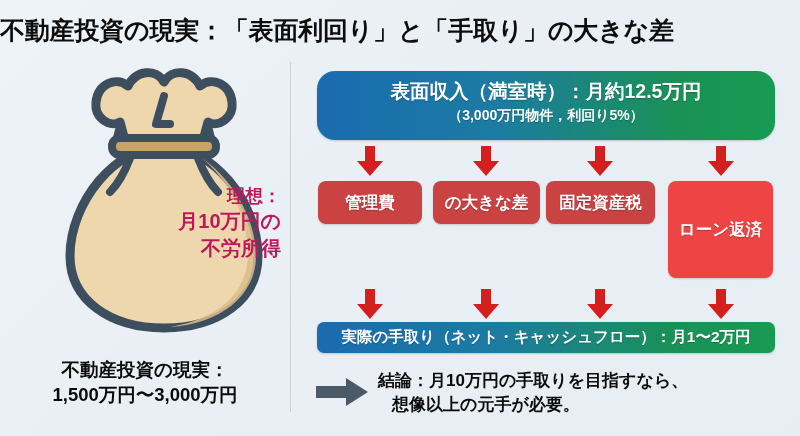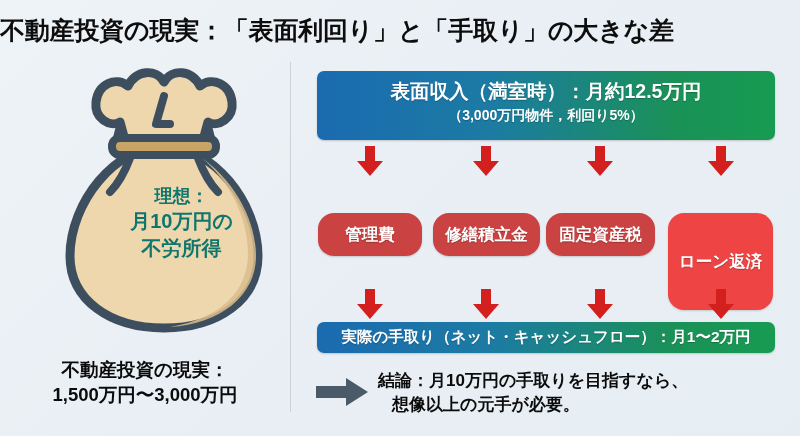--- a/index.html
+++ b/index.html
@@ -49,28 +49,28 @@
   .bag-wrap {
     position: absolute;
     left: 52px;
     top: 62px;
     width: 225px;
     height: 275px;
   }
   .bag-wrap svg { display: block; }
   .bag-text {
     position: absolute;
-    left: 17px;
+    left: 4px;
     top: 122px;
     width: 225px;
-    text-align: center;
+    text-align: right;
     font-size: 19px;
     font-weight: 700;
     line-height: 1.34;
-    color: #0f766e;
+    color: #be185d;
     pointer-events: none;
   }
   .bag-text .l1 { font-size: 18px; }
   .bag-text .l2 { font-size: 20px; }
   .bag-text .l3 { font-size: 20px; }
 
   .left-note {
     position: absolute;
     left: 10px;
     top: 358px;
@@ -79,21 +79,21 @@
     font-size: 18.5px;
     font-weight: 700;
     line-height: 1.35;
     color: #0b0b0b;
   }
 
   
   .gradbar {
     position: absolute;
     background: linear-gradient(90deg, #1a6bb0 0%, #1c7ba3 38%, #1a9157 78%, #179b52 100%);
-    border-radius: 7px;
+    border-radius: 18px;
     color: #ffffff;
     box-shadow: 0 1px 2px rgba(0,0,0,0.18);
   }
   #header-box {
     left: 317px;
     top: 71px;
     width: 458px;
     height: 69px;
     padding-top: 8px;
     box-sizing: border-box;
@@ -126,31 +126,30 @@
     font-size: 15.5px;
     font-weight: 700;
     text-shadow: 0 1px 1px rgba(0,0,0,0.22);
     white-space: nowrap;
     text-align: center;
   }
 
   
   .cost-box {
     position: absolute;
-    border-radius: 16px;
+    border-radius: 8px;
     color: #ffffff;
     display: flex;
     align-items: center;
     justify-content: center;
     font-size: 16.5px;
     font-weight: 700;
     text-shadow: 0 1px 1px rgba(0,0,0,0.25);
     box-shadow: 0 1px 2px rgba(0,0,0,0.16);
     white-space: nowrap;
-    margin-top: 32px;
   }
   .cost-red { background: #cb4242; }
   .cost-green { background: #ef4444; }
 
   
   .arrow-down {
     position: absolute;
     width: 26px;
     height: 30px;
   }
@@ -251,21 +250,21 @@
   <div class="arrow-down" style="left:708px; top:146px;">
     <svg width="26" height="30" viewBox="0 0 26 30">
         <path d="M8 0 H18 V15 H26 L13 30 L0 15 H8 Z" fill="#d41f1f"></path>
       </svg>
   </div>
 
   <div class="cost-box cost-red" style="left:318px; top:181px; width:104px; height:43px;">
     <span>管理費</span>
   </div>
   <div class="cost-box cost-red" style="left:433px; top:181px; width:107px; height:43px;">
-    <span>修繕積立金</span>
+    <span>の大きな差</span>
   </div>
   <div class="cost-box cost-red" style="left:546px; top:181px; width:109px; height:43px;">
     <span>固定資産税</span>
   </div>
   <div class="cost-box cost-green" style="left:668px; top:181px; width:105px; height:97px;">
     <span>ローン返済</span>
   </div>
 
   <div class="arrow-down" style="left:357px; top:289px;">
     <svg width="26" height="30" viewBox="0 0 26 30">

